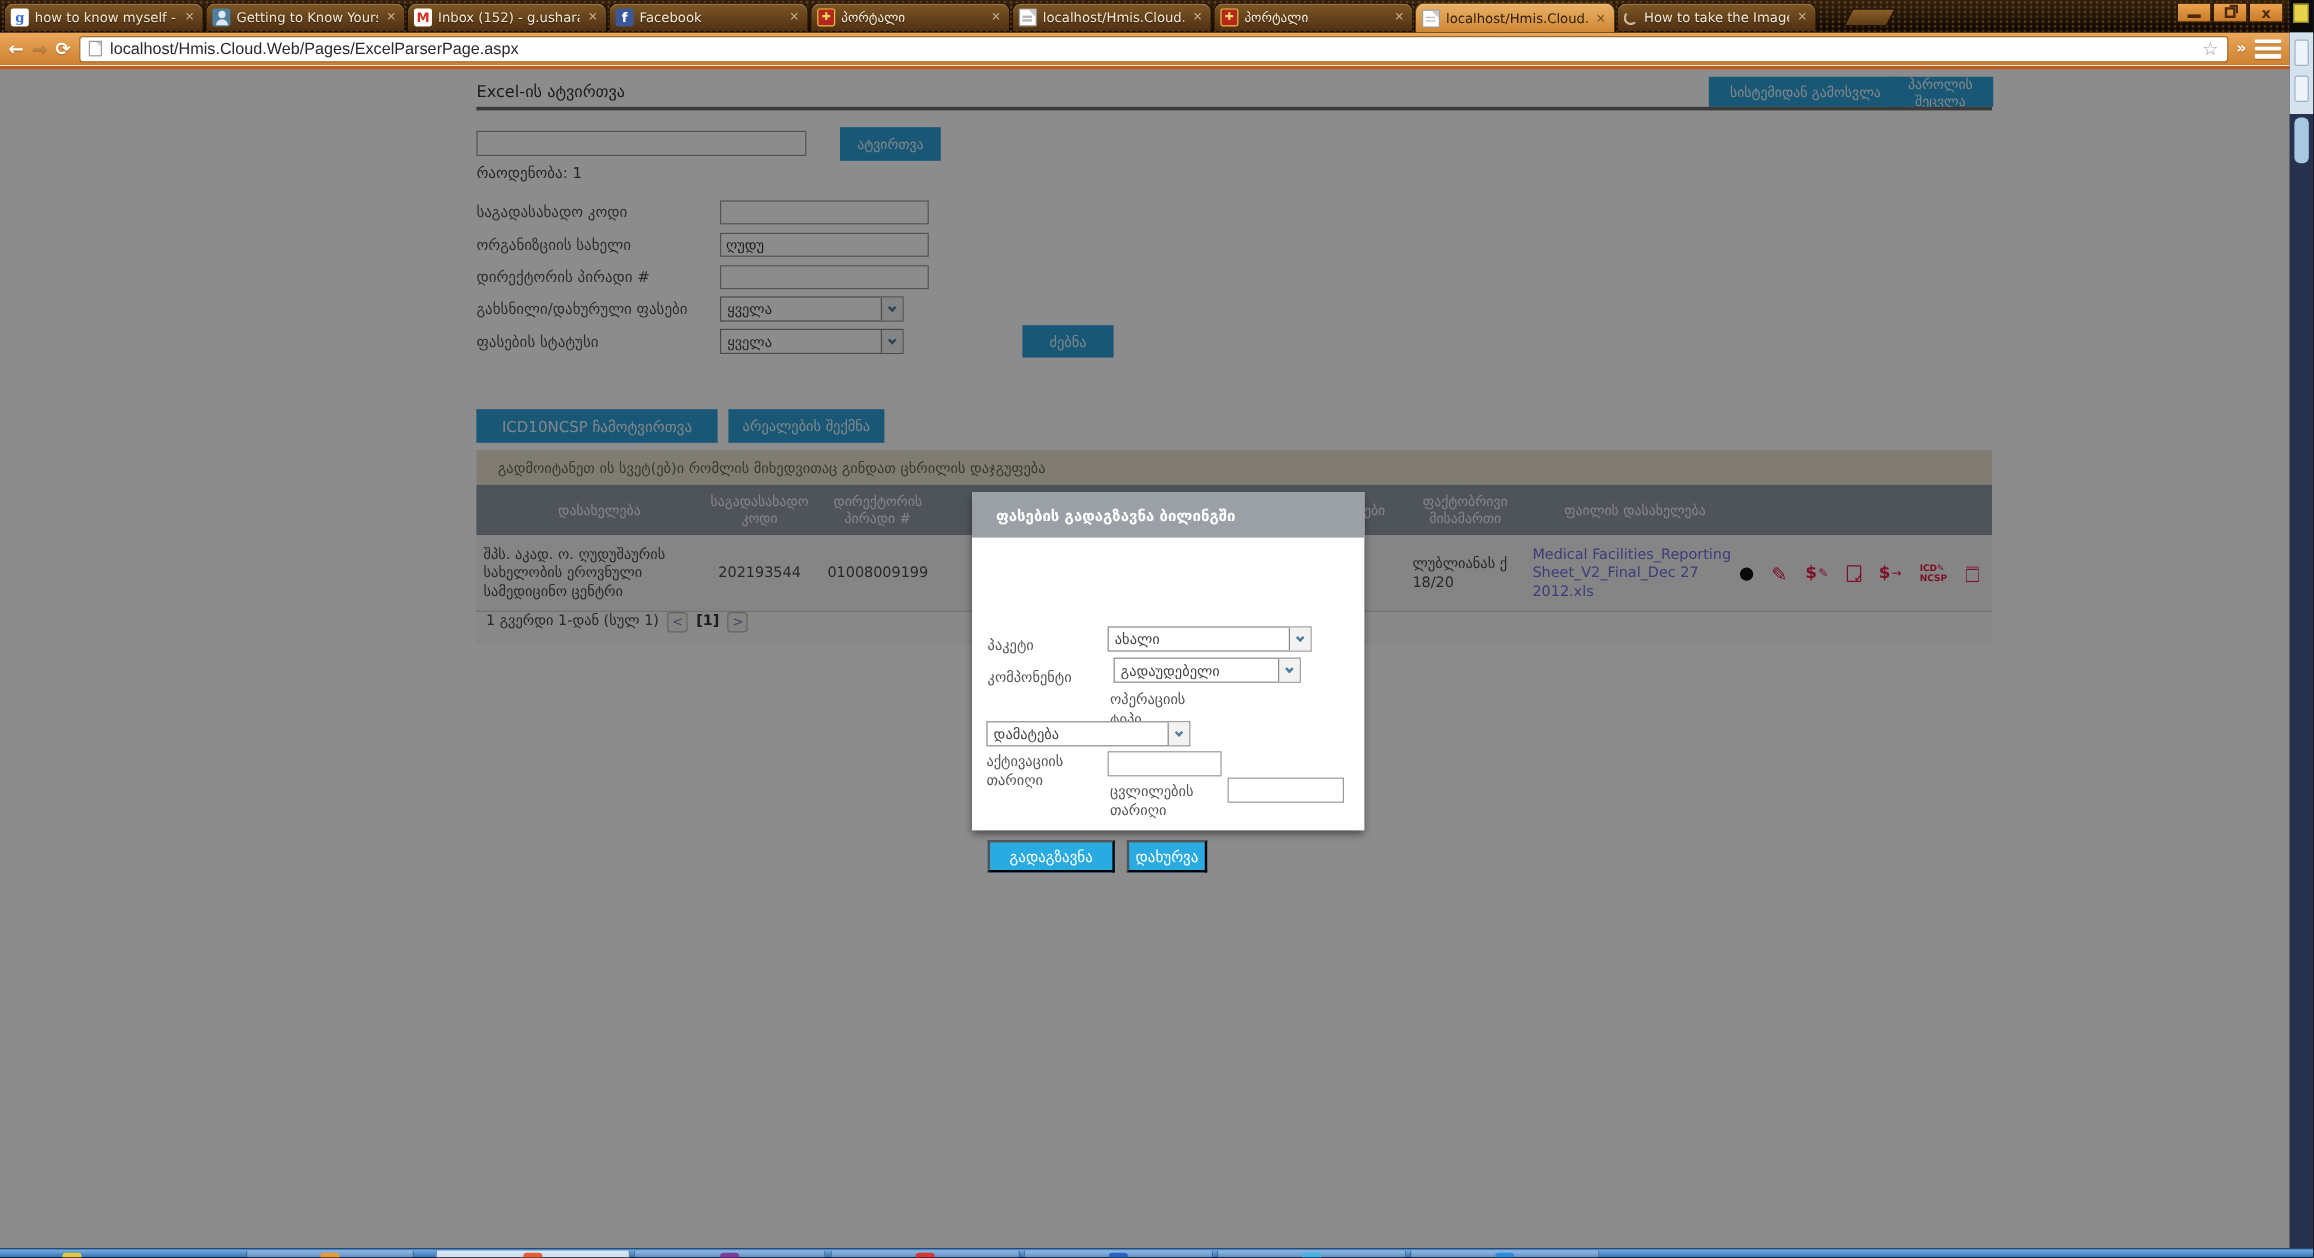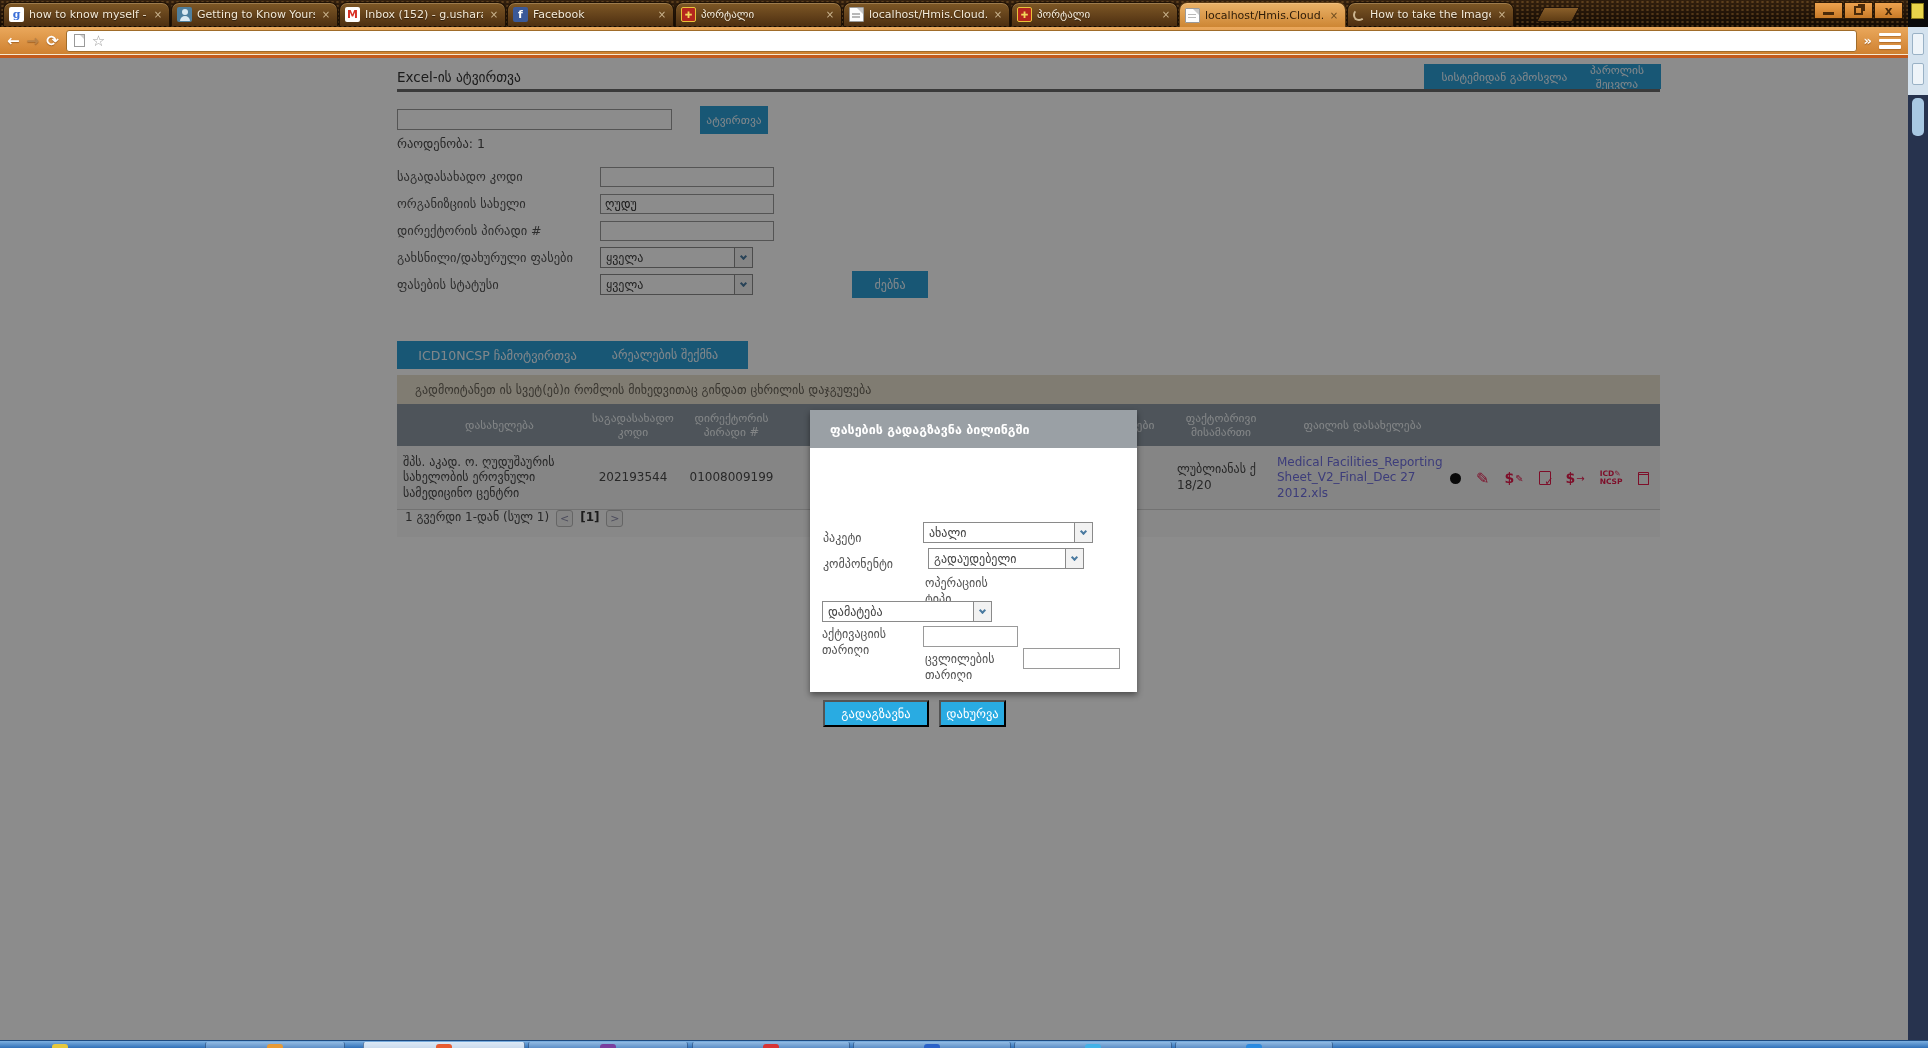--- a/index.html
+++ b/index.html
@@ -67,35 +67,35 @@
 
   .page-title { position:absolute; left:397px; top:11px; font-size:13.5px; color:#333; }
   .btn { background:#2d9fd6; color:#eaf5fc; border:none; display:flex; align-items:center; justify-content:center;
     font-size:11.5px; cursor:pointer; font-family:"DejaVu Sans",sans-serif; }
   .btn-logout { position:absolute; left:1404px; top:6px; width:161px; height:25px;margin-left:20px; }
   .btn-changepw { position:absolute; left:1573px; top:6px; width:88px; height:25px; }
   .hr { position:absolute; left:397px; top:31px; width:1263px; height:3px; background:#6b6b6b; }
 
   .inp { background:#fff; border:1px solid #9a9a9a; font-size:12px; color:#333; padding:0 4px; font-family:"DejaVu Sans",sans-serif; }
   .upload-input { position:absolute; left:397px; top:51px; width:275px; height:21px; }
-  .btn-upload { position:absolute; left:700px; top:48px; width:68px; height:28px; }
+  .btn-upload { position:absolute; left:700px; top:48px; width:84px; height:28px; }
   .count-label { position:absolute; left:397px; top:78px; color:#4a4a4a; }
 
   .filter-row { position:absolute; left:397px; width:460px; height:27px; display:flex; align-items:center; }
   .filter-label { width:203px; color:#555; font-size:12.5px; }
   .filter-inp { width:174px; height:20px; }
   .sel { height:21px; background:#fff; border:1px solid #8a8a8a; display:flex; align-items:center; cursor:pointer; }
   .sel-val { flex:1; padding:0 5px; font-size:12px; color:#444; white-space:nowrap; overflow:hidden; }
   .sel-btn { width:18px; height:100%; border-left:1px solid #8a8a8a; background:#f2f2f2; display:flex; align-items:center; justify-content:center; flex:none; }
   .chev { width:5px; height:5px; border-right:2px solid #4a7aa0; border-bottom:2px solid #4a7aa0; transform:rotate(45deg); margin-top:-3px; }
   .filter-sel { width:153px; }
   .btn-search { position:absolute; left:852px; top:213px; width:76px; height:27px; font-size:12px; }
 
   .btn-icd { position:absolute; left:397px; top:283px; width:201px; height:28px; font-size:12.5px; }
-  .btn-areal { position:absolute; left:582px; top:283px; width:166px; height:28px; font-size:12px; }
+  .btn-areal { position:absolute; left:607px; top:283px; width:130px; height:28px; font-size:12px; }
   .group-bar { position:absolute; left:397px; top:317px; width:1263px; height:29px; background:#eae2d0;
     font-size:12px; color:#6a655a; display:flex; align-items:center; padding-left:18px; }
 
   .thead { position:absolute; left:397px; top:346px; width:1263px; height:42px; background:#8e9aa4; }
   .th { position:absolute; top:0; height:42px; display:flex; align-items:center; justify-content:center;
     text-align:center; color:#eef2f5; font-size:11.5px; line-height:1.25; }
   .trow { position:absolute; left:397px; top:388px; width:1263px; height:64px; background:#f2f2f2; border-bottom:1px solid #d0d0d0; }
   .td { position:absolute; top:0; height:64px; display:flex; align-items:center; font-size:12px; color:#4a4a4a; line-height:1.3; }
   .file-link { color:#6f6fdf; cursor:pointer; }
   .row-icons { position:absolute; left:1053px; top:0; height:64px; display:flex; align-items:center; gap:15px; }
@@ -208,20 +208,21 @@
           </div>
       </div>
     </div>
 
     <div class="navbar">
       <span class="nav-ico">←</span>
       <span class="nav-ico disabled">→</span>
       <span class="nav-ico">⟳</span>
       <div class="urlbox">
         <span class="url-doc"></span>
+        <span class="url-text">localhost/Hmis.Cloud.Web/Pages/ExcelParserPage.aspx</span>
         <span class="url-star">☆</span>
       </div>
       <span class="overflow-chev">»</span>
       <div class="menu-btn">
           <span></span>
           <span></span>
           <span></span>
         </div>
     </div>
     <div class="accent-line1"></div>

